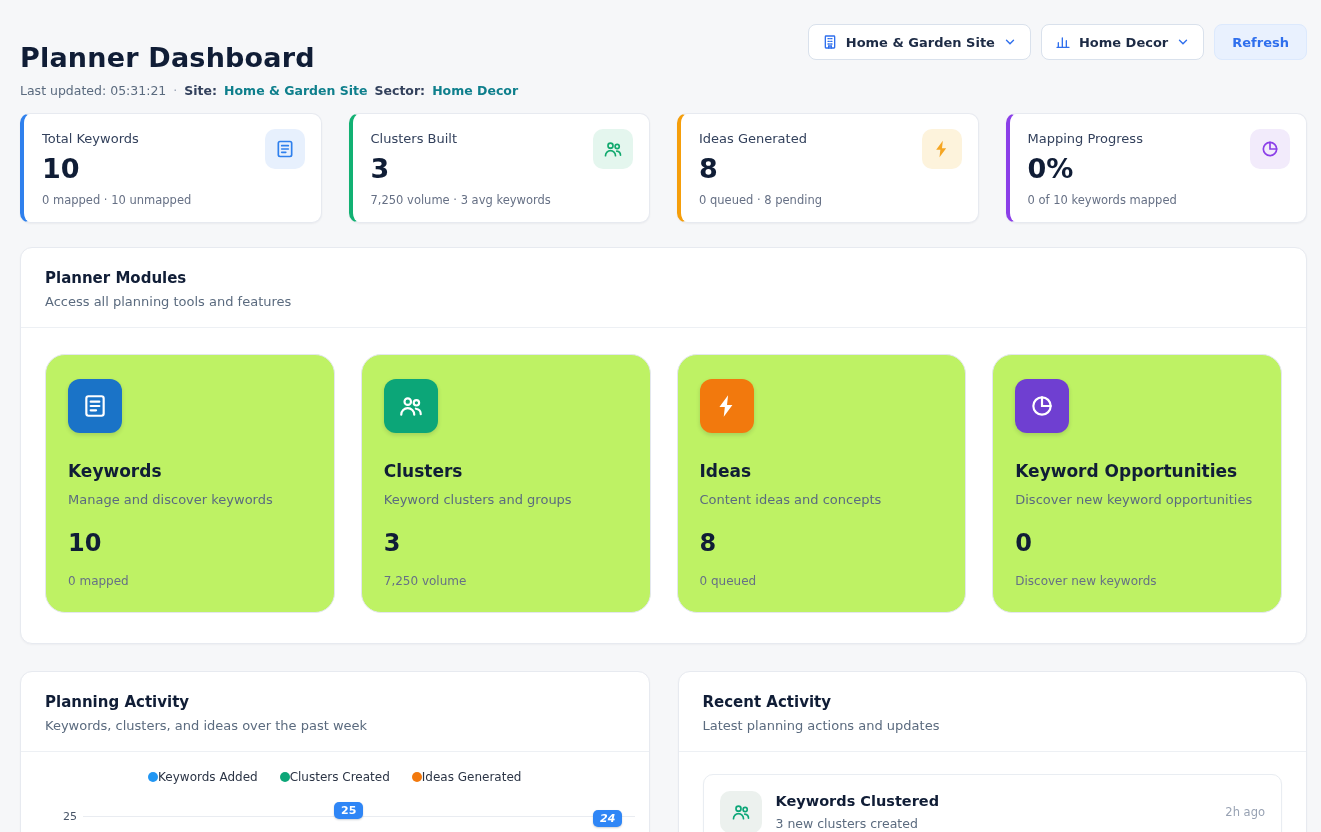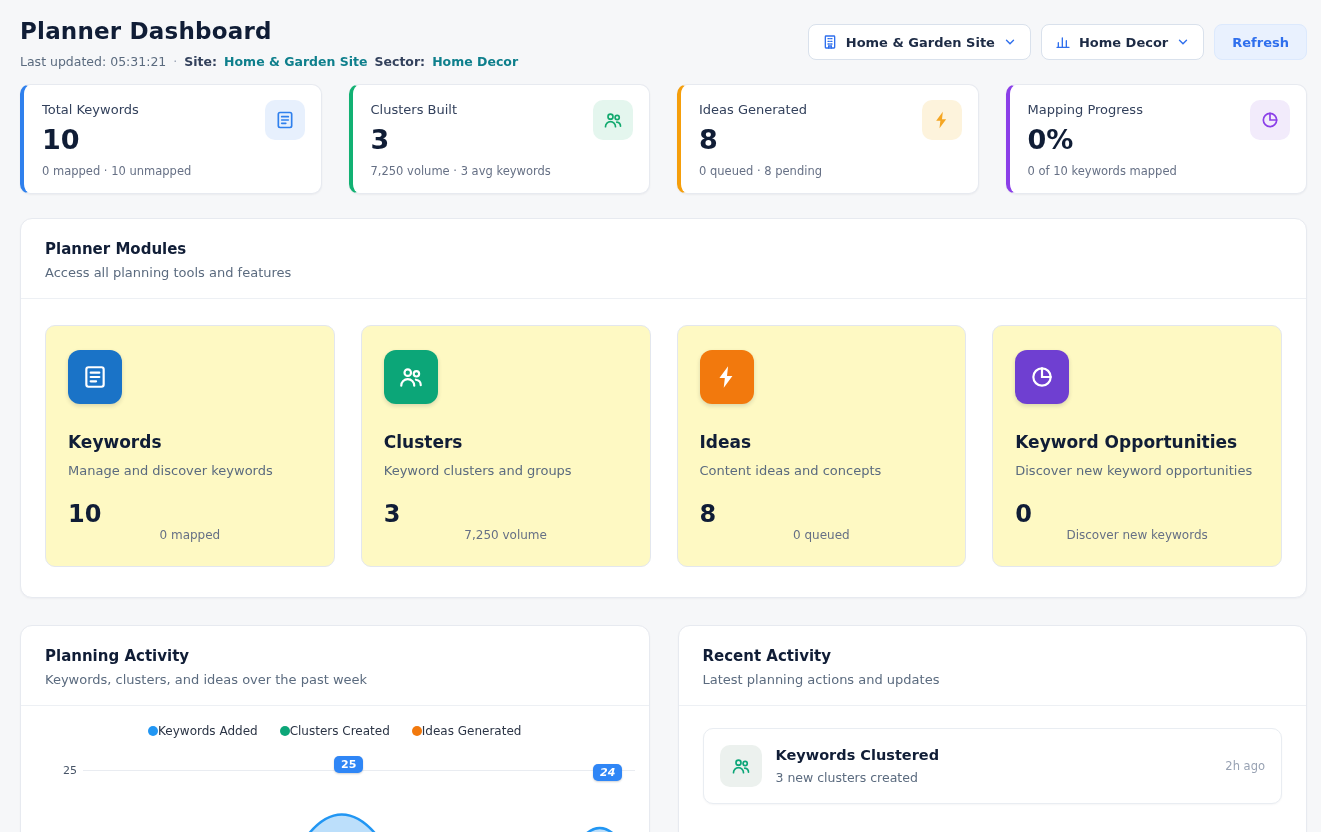--- a/index.html
+++ b/index.html
@@ -6,21 +6,21 @@
   html, body { width: 1321px; height: 832px; overflow: hidden; }
   body {
     background: #f6f7f9;
     font-family: "DejaVu Sans", "Liberation Sans", sans-serif;
     color: #13233f;
   }
   .page { padding: 18px 14px 0 20px; }
 
   
   .header-row { display: flex; justify-content: space-between; align-items: flex-start; }
-  .page-title { font-size: 23px; font-weight: 700; color: #101d36; letter-spacing: .2px; }
+  .page-title { font-size: 27px; font-weight: 700; color: #101d36; letter-spacing: .2px; margin-top: 24px; }
   .meta { margin-top: 10px; font-size: 12.5px; color: #5b6b7f; display: flex; align-items: center; gap: 7px; }
   .meta .sep { color: #98a2b3; }
   .meta .meta-label { color: #33415c; font-weight: 700; }
   .meta a { color: #0e7f8c; font-weight: 700; text-decoration: none; cursor: pointer; }
   .controls { display: flex; gap: 10px; margin-top: 6px; }
   .dropdown {
     background: #fff; border: 1px solid #d9e1ec; border-radius: 8px;
     padding: 9px 13px; display: flex; align-items: center; gap: 8px;
     font-size: 13px; font-weight: 700; color: #1d2b45; cursor: pointer;
   }
@@ -58,35 +58,35 @@
   
   .section-card {
     background: #fff; border: 1px solid #e7eaf0; border-radius: 12px; margin-top: 24px;
     box-shadow: 0 1px 2px rgba(16,24,40,.04);
   }
   .section-head { padding: 21px 24px 18px; border-bottom: 1px solid #edf0f4; }
   .section-title { font-size: 15px; font-weight: 700; color: #101d36; }
   .section-sub { font-size: 13px; color: #5b6b7f; margin-top: 7px; }
   .modules-grid { display: grid; grid-template-columns: repeat(4, 1fr); gap: 26px; padding: 26px 24px 30px; }
   .module-card {
-    border: 1px solid #e3e7ee; border-radius: 10px; padding: 24px 22px; background: #fef9c3; cursor: pointer;
+    border: 1px solid #e3e7ee; border-radius: 20px; padding: 24px 22px; background: #bef264; cursor: pointer;
   }
   .module-icon {
     width: 54px; height: 54px; border-radius: 12px; color: #fff;
     display: flex; align-items: center; justify-content: center;
     box-shadow: 0 2px 4px rgba(16,24,40,.15);
   }
   .module-icon.bg-blue   { background: #1a73c7; }
   .module-icon.bg-green  { background: #0ca678; }
   .module-icon.bg-orange { background: #f2790d; }
   .module-icon.bg-purple { background: #6f3fd1; }
   .module-title { font-size: 17px; font-weight: 700; color: #101d36; margin-top: 28px; }
   .module-desc { font-size: 13px; color: #5b6b7f; margin-top: 11px; }
   .module-value { font-size: 24px; font-weight: 700; color: #101d36; margin-top: 22px; }
-  .module-sub { font-size: 12px; color: #667085; margin-top: 0; text-align: center; }
+  .module-sub { font-size: 12px; color: #667085; margin-top: 17px; }
 
   
   .bottom-grid { display: grid; grid-template-columns: 1fr 1fr; gap: 28px; margin-top: 27px; }
   .panel { background: #fff; border: 1px solid #e7eaf0; border-radius: 12px; box-shadow: 0 1px 2px rgba(16,24,40,.04); }
   .panel-head { padding: 21px 24px 18px; border-bottom: 1px solid #edf0f4; }
 
   
   .legend { display: flex; gap: 22px; justify-content: center; margin-top: 18px; }
   .legend-item { display: flex; align-items: center; font-size: 12px; color: #2b3445; }
   .dot { width: 10px; height: 10px; border-radius: 50%; }

